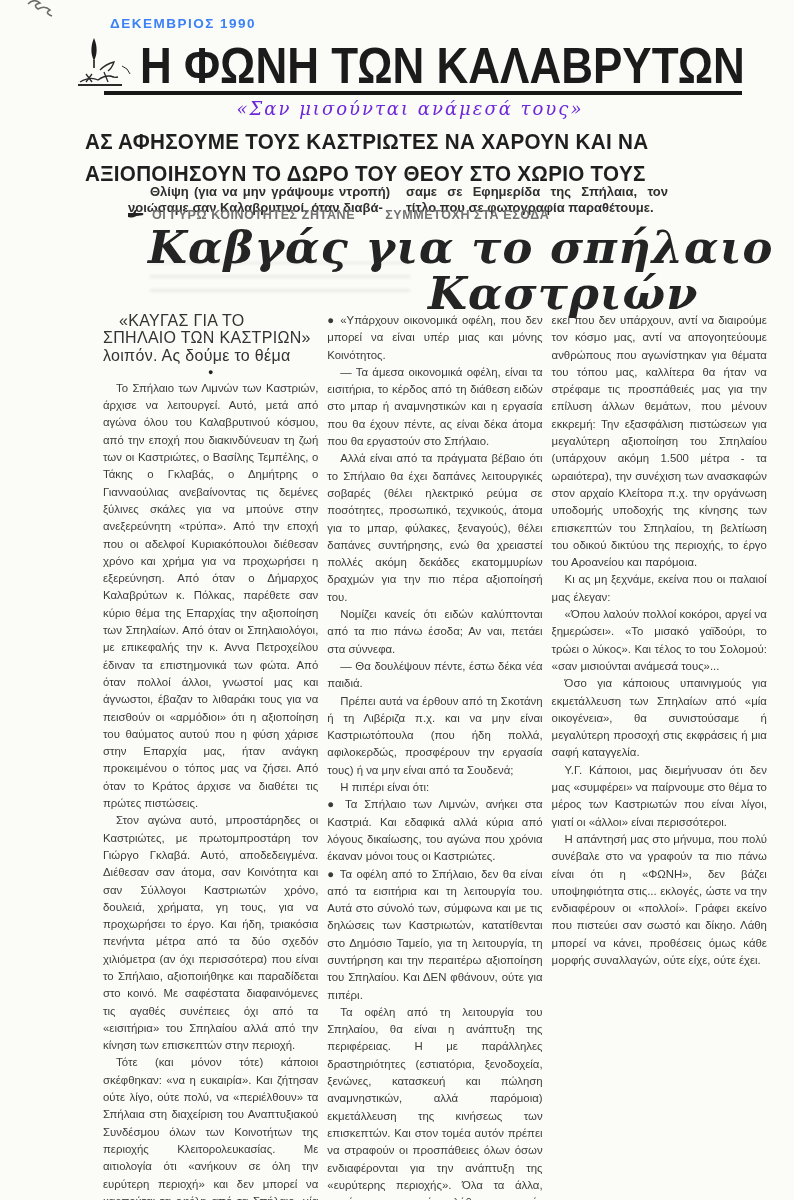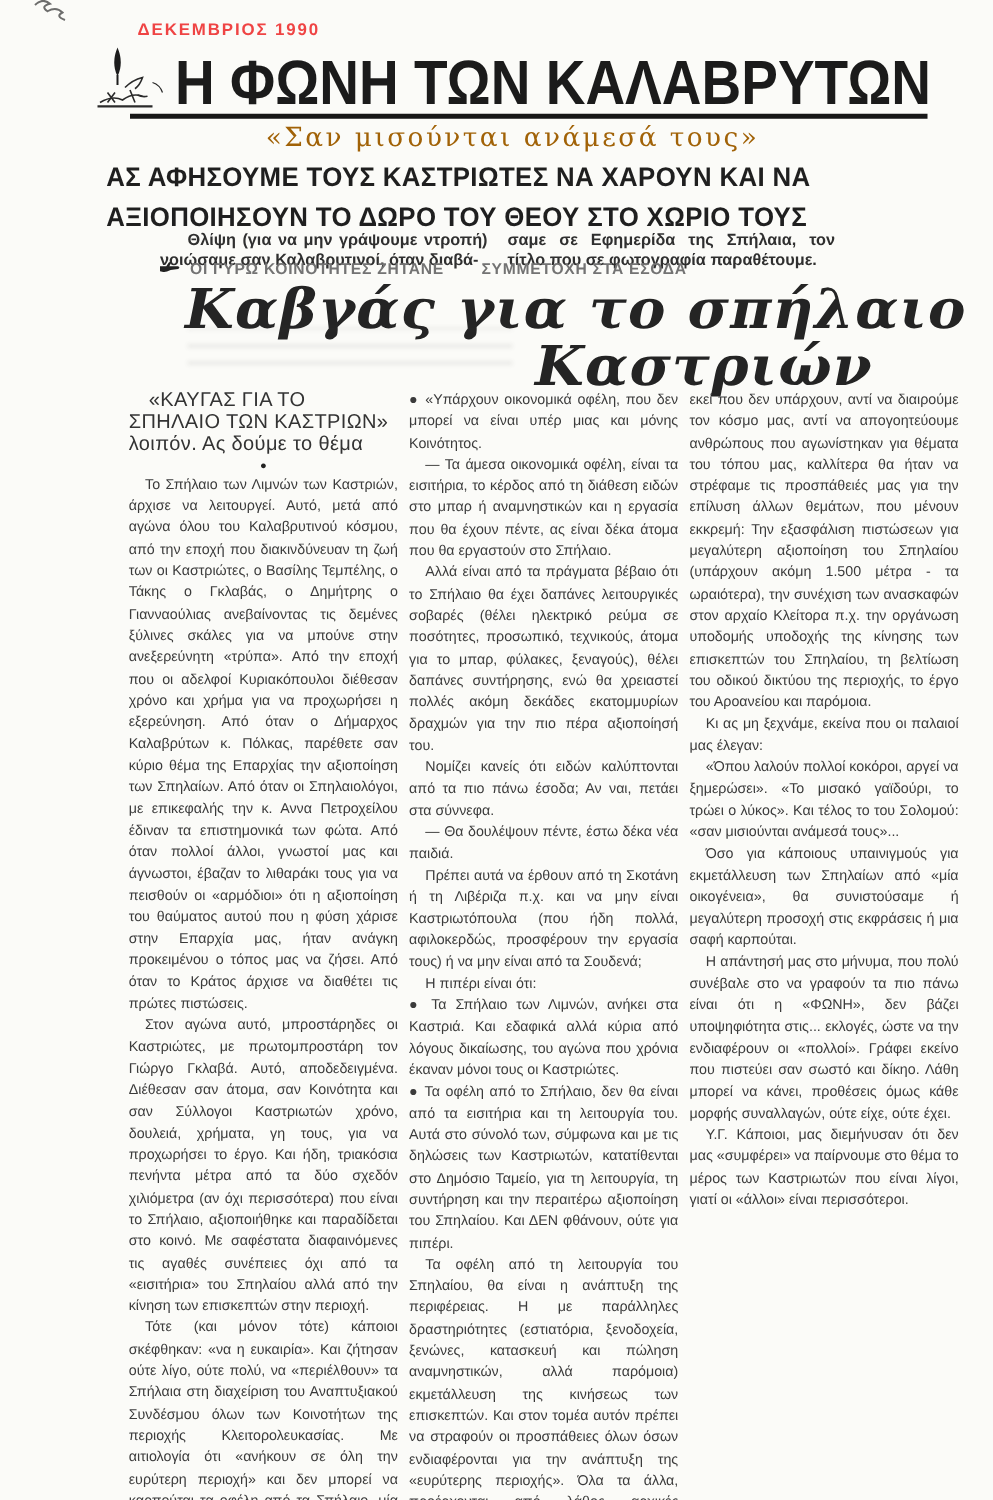--- a/index.html
+++ b/index.html
@@ -6,34 +6,34 @@
   body{
     width:794px;height:1200px;position:relative;overflow:hidden;
     background:#fbfbf8;
     font-family:"Liberation Sans",sans-serif;
     color:#383838;
   }
   .abs{position:absolute;}
   
   .date{
     left:110px;top:16px;
-    font-size:13.5px;font-weight:bold;letter-spacing:1.5px;color:#ef4444;
+    font-size:13.5px;font-weight:bold;letter-spacing:1.5px;color:#3b82f6;
   }
   .logo{left:74px;top:36px;width:64px;height:56px;}
   .masthead{
     left:140px;top:42px;
     font-size:50px;font-weight:bold;color:#1b1b1b;letter-spacing:0px;
     transform:scaleX(.88);transform-origin:left top;white-space:nowrap;
     line-height:48px;
   }
   .mast-rule{left:104px;top:91px;width:638px;height:3.5px;background:#171717;}
   .motto{
     left:170px;top:98px;width:480px;text-align:center;
-    font-family:"DejaVu Serif",serif;
-    font-size:21px;letter-spacing:2px;color:#a16207;white-space:nowrap;
+    font-family:"DejaVu Serif",serif;font-style:italic;
+    font-size:18px;letter-spacing:2px;color:#6d28d9;white-space:nowrap;
   }
   .headline{
     left:85px;top:126px;width:620px;
     font-size:21.5px;font-weight:bold;color:#1f1f1f;line-height:32px;
     letter-spacing:.3px;transform:scaleX(.96);transform-origin:left top;
   }
   .intro{left:128px;top:184px;width:540px;display:flex;gap:16px;
     font-size:13px;font-weight:bold;line-height:15.5px;color:#2f2f2f;}
   .intro .ic{width:262px;text-align:justify;}
   .intro .ic.first{text-indent:22px;}
@@ -135,17 +135,17 @@
       <p class="para p">Πρέπει αυτά να έρθουν από τη Σκοτάνη ή τη Λιβέριζα π.χ. και να μην είναι Καστριωτόπουλα (που ήδη πολλά, αφιλοκερδώς, προσφέρουν την εργασία τους) ή να μην είναι από τα Σουδενά;</p>
       <p class="para p">Η πιπέρι είναι ότι:</p>
       <p class="para b">● Τα Σπήλαιο των Λιμνών, ανήκει στα Καστριά. Και εδαφικά αλλά κύρια από λόγους δικαίωσης, του αγώνα που χρόνια έκαναν μόνοι τους οι Καστριώτες.</p>
       <p class="para b">● Τα οφέλη από το Σπήλαιο, δεν θα είναι από τα εισιτήρια και τη λειτουργία του. Αυτά στο σύνολό των, σύμφωνα και με τις δηλώσεις των Καστριωτών, κατατίθενται στο Δημόσιο Ταμείο, για τη λειτουργία, τη συντήρηση και την περαιτέρω αξιοποίηση του Σπηλαίου. Και ΔΕΝ φθάνουν, ούτε για πιπέρι.</p>
       <p class="para p">Τα οφέλη από τη λειτουργία του Σπηλαίου, θα είναι η ανάπτυξη της περιφέρειας. Η με παράλληλες δραστηριότητες (εστιατόρια, ξενοδοχεία, ξενώνες, κατασκευή και πώληση αναμνηστικών, αλλά παρόμοια) εκμετάλλευση της κινήσεως των επισκεπτών. Και στον τομέα αυτόν πρέπει να στραφούν οι προσπάθειες όλων όσων ενδιαφέρονται για την ανάπτυξη της «ευρύτερης περιοχής». Όλα τα άλλα, προέρχονται από λάθος αρχικές εκτιμήσεις και αδικαιολόγητη εμμονή σ' αυτές.</p>
     </div>
   <div class="col">
       <p class="para cont">εκεί που δεν υπάρχουν, αντί να διαιρούμε τον κόσμο μας, αντί να απογοητεύουμε ανθρώπους που αγωνίστηκαν για θέματα του τόπου μας, καλλίτερα θα ήταν να στρέφαμε τις προσπάθειές μας για την επίλυση άλλων θεμάτων, που μένουν εκκρεμή: Την εξασφάλιση πιστώσεων για μεγαλύτερη αξιοποίηση του Σπηλαίου (υπάρχουν ακόμη 1.500 μέτρα - τα ωραιότερα), την συνέχιση των ανασκαφών στον αρχαίο Κλείτορα π.χ. την οργάνωση υποδομής υποδοχής της κίνησης των επισκεπτών του Σπηλαίου, τη βελτίωση του οδικού δικτύου της περιοχής, το έργο του Αροανείου και παρόμοια.</p>
       <p class="para p">Κι ας μη ξεχνάμε, εκείνα που οι παλαιοί μας έλεγαν:</p>
       <p class="para p">«Όπου λαλούν πολλοί κοκόροι, αργεί να ξημερώσει». «Το μισακό γαϊδούρι, το τρώει ο λύκος». Και τέλος το του Σολομού: «σαν μισιούνται ανάμεσά τους»...</p>
-      <p class="para p">Όσο για κάποιους υπαινιγμούς για εκμετάλλευση των Σπηλαίων από «μία οικογένεια», θα συνιστούσαμε ή μεγαλύτερη προσοχή στις εκφράσεις ή μια σαφή καρπούται.</p>
+      <p class="para p">Όσο για κάποιους υπαινιγμούς για εκμετάλλευση των Σπηλαίων από «μία οικογένεια», θα συνιστούσαμε ή μεγαλύτερη προσοχή στις εκφράσεις ή μια σαφή καταγγελία.</p>
+      <p class="para p">Υ.Γ. Κάποιοι, μας διεμήνυσαν ότι δεν μας «συμφέρει» να παίρνουμε στο θέμα το μέρος των Καστριωτών που είναι λίγοι, γιατί οι «άλλοι» είναι περισσότεροι.</p>
       <p class="para p">Η απάντησή μας στο μήνυμα, που πολύ συνέβαλε στο να γραφούν τα πιο πάνω είναι ότι η «ΦΩΝΗ», δεν βάζει υποψηφιότητα στις... εκλογές, ώστε να την ενδιαφέρουν οι «πολλοί». Γράφει εκείνο που πιστεύει σαν σωστό και δίκηο. Λάθη μπορεί να κάνει, προθέσεις όμως κάθε μορφής συναλλαγών, ούτε είχε, ούτε έχει.</p>
-      <p class="para p">Υ.Γ. Κάποιοι, μας διεμήνυσαν ότι δεν μας «συμφέρει» να παίρνουμε στο θέμα το μέρος των Καστριωτών που είναι λίγοι, γιατί οι «άλλοι» είναι περισσότεροι.</p>
     </div>
 </div>
 
 </body></html>

